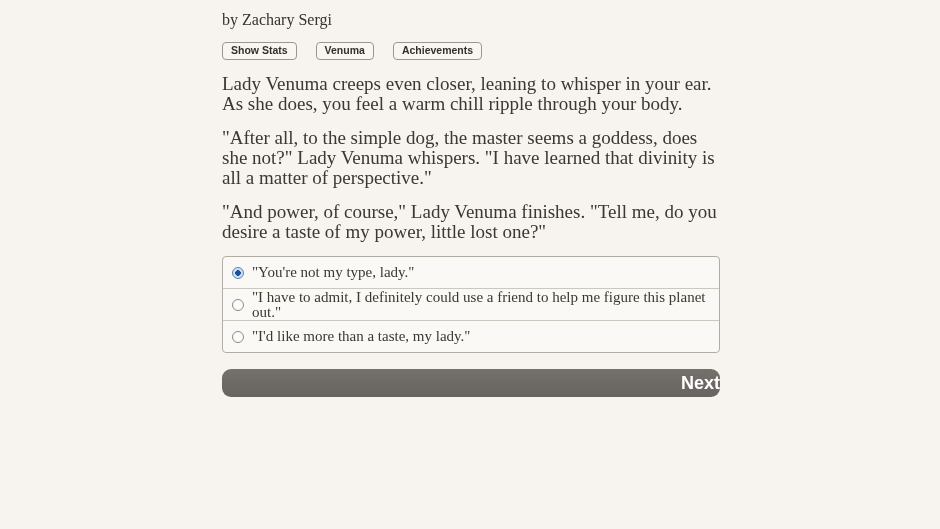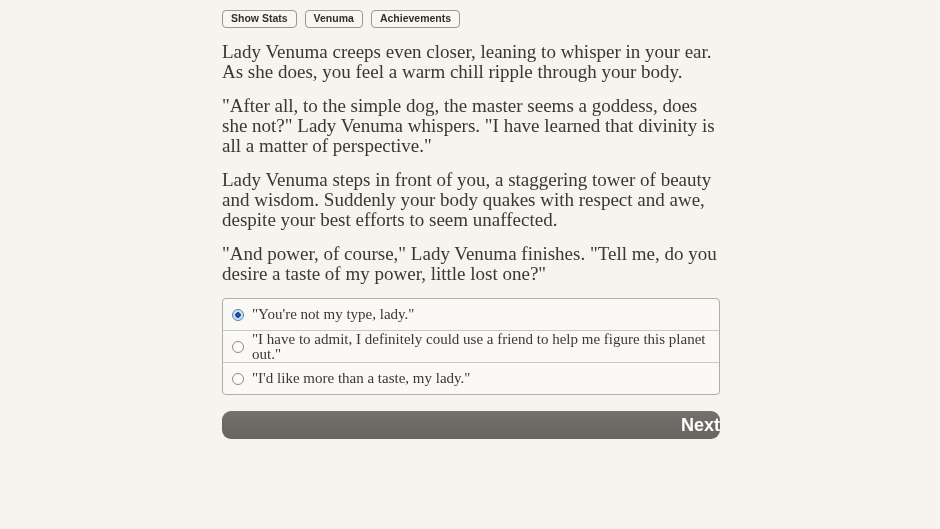--- a/index.html
+++ b/index.html
@@ -19,21 +19,21 @@
     width: 498px;
   }
   .byline {
     font-size: 16px;
     line-height: 19px;
     color: #35322e;
     margin: 0 0 13px 0;
   }
   .toolbar {
     display: flex;
-    gap: 8px;
+    gap: 19px;
     margin: 0 0 14px 0;
   }
   .tool-btn {
     font-family: "Liberation Sans", sans-serif;
     font-size: 10.5px;
     font-weight: bold;
     color: #33302c;
     background: #f9f6f1;
     border: 1px solid #9b968e;
     border-radius: 4px;
@@ -99,30 +99,30 @@
     cursor: pointer;
     padding: 0;
   }
 </style>
 </head>
 <body>
 
 <div class="page">
   <div class="content">
 
+    <p class="byline">by Zachary Sergi</p>
 
     <div class="toolbar">
       <button class="tool-btn">Show Stats</button>
       <button class="tool-btn">Venuma</button>
       <button class="tool-btn">Achievements</button>
     </div>
 
     <p class="para">Lady Venuma creeps even closer, leaning to whisper in your ear. As she does, you feel a warm chill ripple through your body.</p>
     <p class="para">"After all, to the simple dog, the master seems a goddess, does she not?" Lady Venuma whispers. "I have learned that divinity is all a matter of perspective."</p>
-    <p class="para">Lady Venuma steps in front of you, a staggering tower of beauty and wisdom. Suddenly your body quakes with respect and awe, despite your best efforts to seem unaffected.</p>
     <p class="para">"And power, of course," Lady Venuma finishes. "Tell me, do you desire a taste of my power, little lost one?"</p>
 
     <div class="choices">
       <div class="choice-row">
         <span class="radio selected"></span>
         <span class="choice-label">"You're not my type, lady."</span>
       </div>
       <div class="choice-row">
         <span class="radio"></span>
         <span class="choice-label">"I have to admit, I definitely could use a friend to help me figure this planet out."</span>

